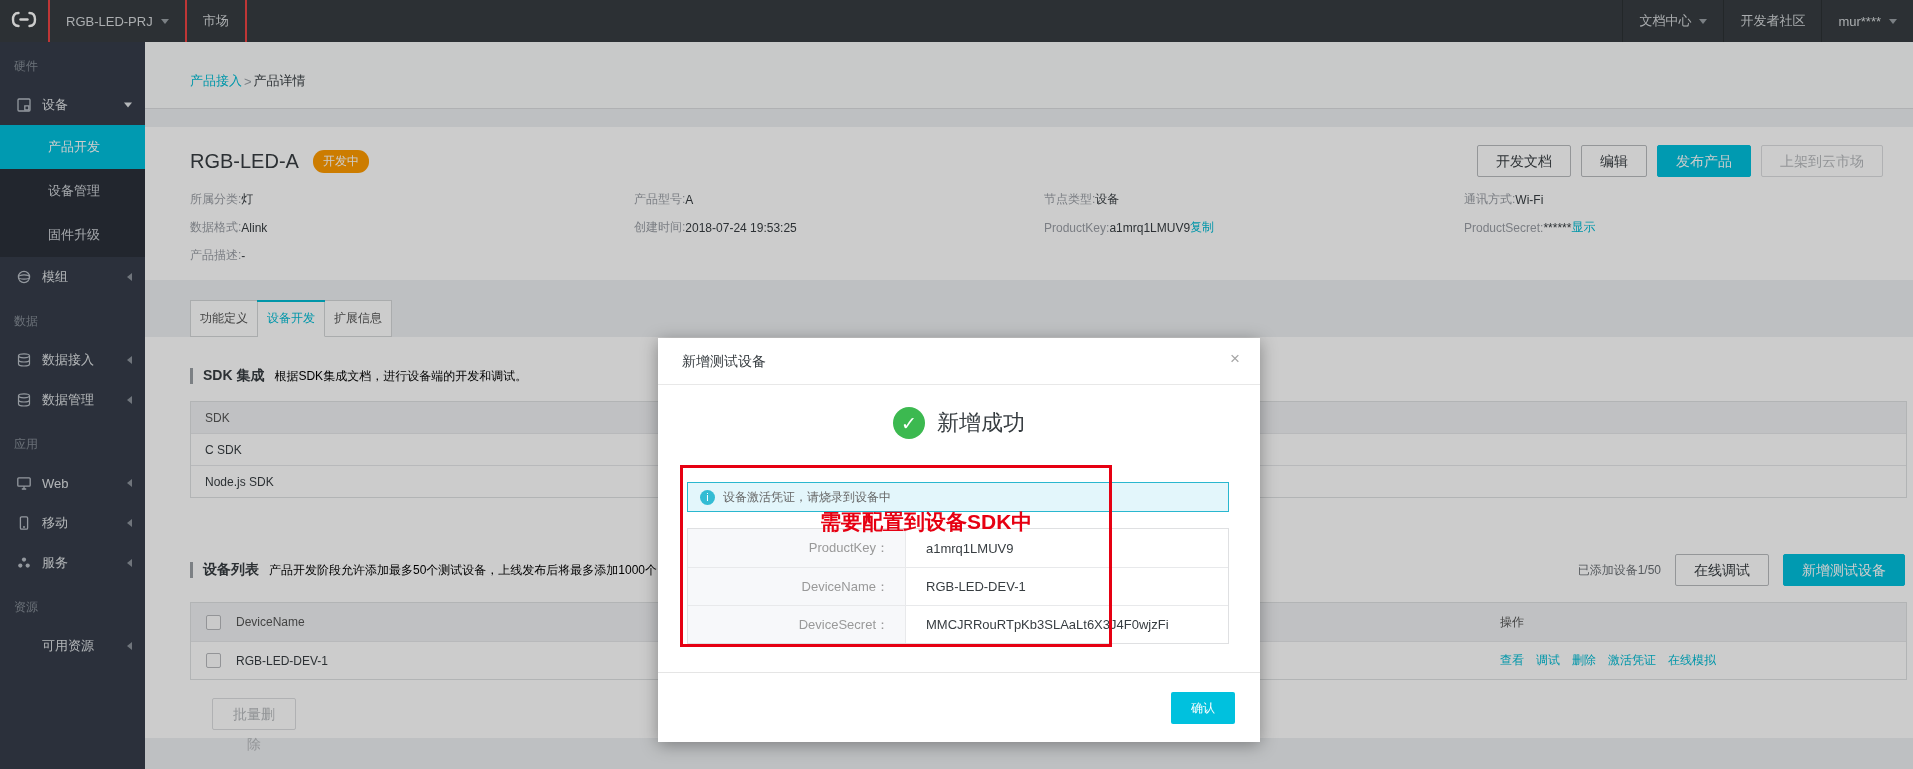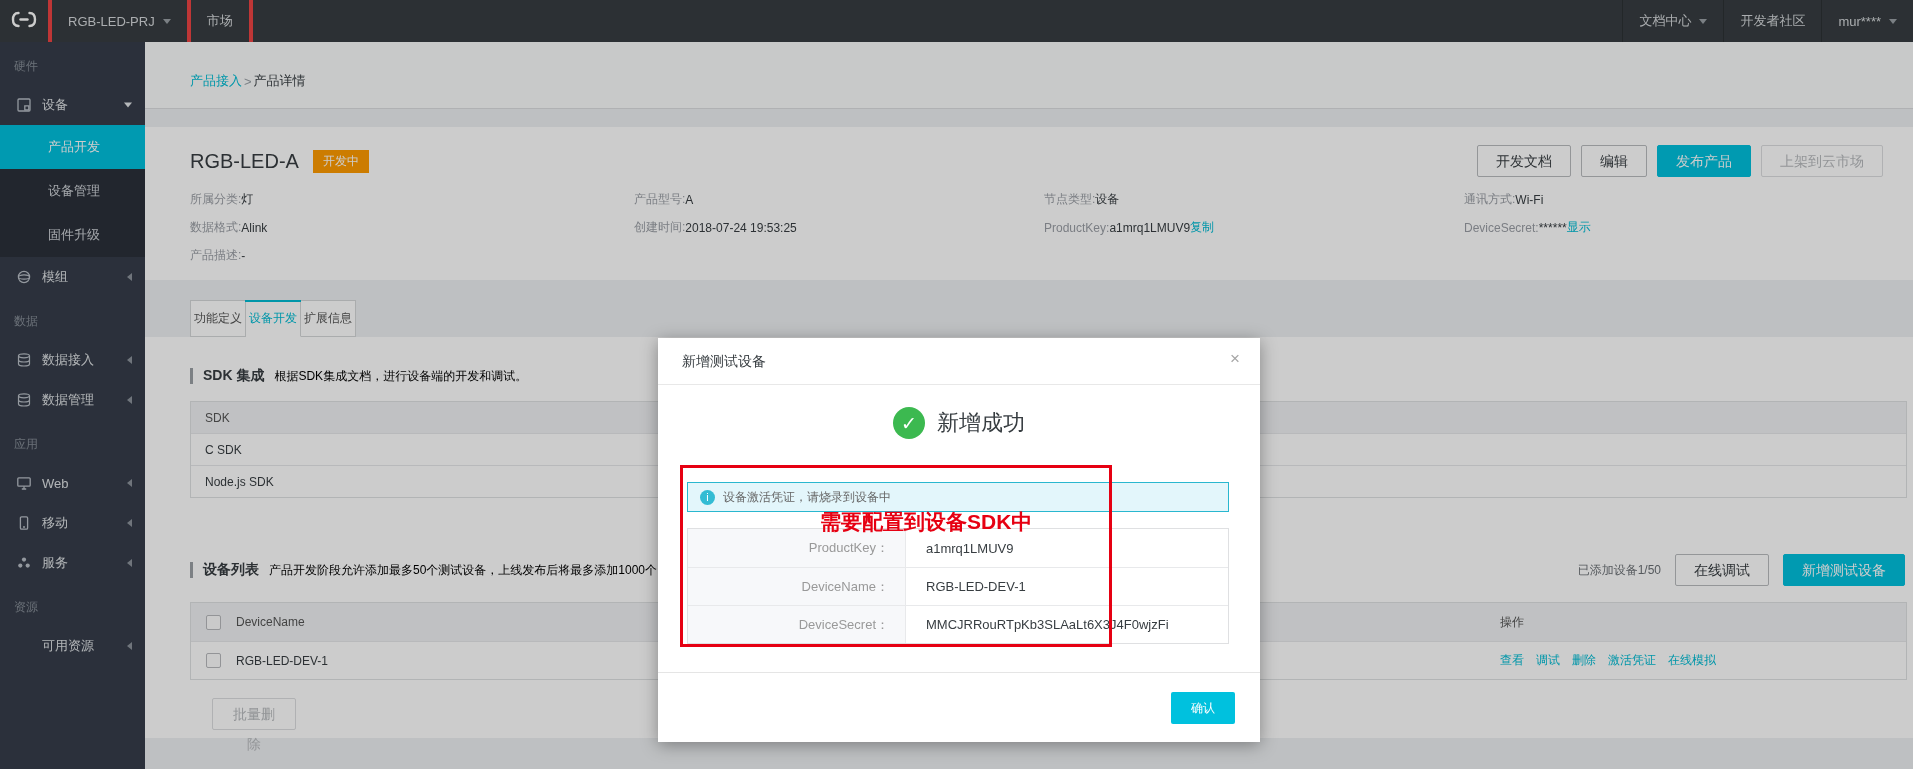--- a/index.html
+++ b/index.html
@@ -1,21 +1,21 @@
 <!DOCTYPE html>
 <html><head>
 <meta charset="utf-8">
 <style>
   * { margin:0; padding:0; box-sizing:border-box; }
   html,body { width:1913px; height:769px; overflow:hidden; }
   body { font-family:"Liberation Sans","DejaVu Sans",sans-serif; font-size:12px; color:#333; background:#eef0f3; position:relative; }
 
   
   .navbar { position:absolute; top:0; left:0; right:0; height:42px; background:#373d41; display:flex; align-items:stretch; z-index:5; }
-  .nav-cell { display:flex; align-items:center; padding:0 16px; color:#d6d9dc; font-size:13px; border-right:4px solid #ef4444; cursor:pointer; }
+  .nav-cell { display:flex; align-items:center; padding:0 16px; color:#d6d9dc; font-size:13px; border-right:2px solid #ef4444; cursor:pointer; }
   .nav-cell.logo-cell { padding:0 11px; }
   .nav-right { margin-left:auto; display:flex; align-items:stretch; }
   .nav-right .nav-cell { border-right:none; border-left:1px solid #2c3134; }
   .caret-down { width:0; height:0; border-left:4px solid transparent; border-right:4px solid transparent; border-top:5px solid #9aa0a6; margin-left:8px; }
   .caret-left { width:0; height:0; border-top:4px solid transparent; border-bottom:4px solid transparent; border-right:5px solid #8c939c; }
 
   
   .sidebar { position:absolute; top:42px; left:0; bottom:0; width:145px; background:#363d4a; z-index:4; }
   .sb-label { color:#868d97; font-size:12px; padding:16px 0 10px 14px; }
   .sb-item { position:relative; height:40px; display:flex; align-items:center; padding-left:16px; color:#dfe2e5; font-size:13px; cursor:pointer; }
@@ -31,33 +31,33 @@
   
   .main { position:absolute; top:42px; left:145px; right:0; bottom:0; background:#eef0f3; }
   .breadcrumb { background:#fbfcfc; padding:30px 0 18px 45px; border-bottom:1px solid #dcdee0; font-size:13px; display:flex; gap:2px; align-items:center; }
   .bc-link { color:#00bcd4; cursor:pointer; }
   .bc-sep { color:#9aa0a6; }
   .bc-cur { color:#373d41; }
 
   .head-card { background:#fff; margin-top:18px; padding:18px 30px 16px 45px; }
   .title-row { display:flex; align-items:center; }
   .prod-title { font-size:20px; color:#373d41; font-weight:400; }
-  .badge { background:#ff9c00; color:#fff; font-size:12px; padding:3px 10px; margin-left:14px; border-radius:0; }
+  .badge { background:#ff9c00; color:#fff; font-size:12px; padding:3px 10px; margin-left:14px; border-radius:11px; }
   .head-btns { margin-left:auto; display:flex; gap:10px; }
   .btn { height:32px; line-height:30px; padding:0 18px; font-size:14px; border:1px solid #b9bcbf; background:#fff; color:#373d41; border-radius:2px; cursor:pointer; text-align:center; }
   .btn.primary { background:#00c1de; border-color:#00c1de; color:#fff; }
   .btn.disabled { border-color:#dcdee0; color:#b8bbbe; cursor:default; }
   .info-grid { display:grid; grid-template-columns:444px 410px 420px auto; row-gap:11px; margin-top:14px; }
   .info-item { font-size:12px; display:flex; align-items:center; gap:0; }
   .info-label { color:#9a9ea5; }
   .info-value { color:#373d41; }
   .mini-link { color:#00bcd4; cursor:pointer; }
 
   .tabs { display:flex; margin:20px 0 0 45px; }
-  .tab { height:37px; line-height:35px; padding:0 3px; border:1px solid #d5d7d9; border-left:none; background:#fff; color:#555; font-size:12px; cursor:pointer; position:relative;text-align:center; }
+  .tab { height:37px; line-height:35px; padding:0 9px; border:1px solid #d5d7d9; border-left:none; background:#fff; color:#555; font-size:12px; cursor:pointer; position:relative;text-align:center; }
   .tab:first-child { border-left:1px solid #d5d7d9; }
   .tab.active { color:#00bcd4; border-bottom-color:#fff; }
   .tab.active::before { content:""; position:absolute; top:-1px; left:-1px; right:-1px; height:2px; background:#00bcd4; }
 
   .panel { background:#fff; height:401px; padding:30px 6px 12px 45px; }
   .sec-head { display:flex; align-items:center; }
   .sec-bar { width:3px; height:16px; background:#9ba0a6; margin-right:10px; }
   .sec-title { font-size:14px; font-weight:bold; color:#373d41; }
   .sec-desc { font-size:12px; color:#000000; margin-left:10px; }
 
@@ -272,21 +272,21 @@
       <div class="info-item">
           <span class="info-label">创建时间:</span>
           <span class="info-value">2018-07-24 19:53:25</span>
         </div>
       <div class="info-item">
           <span class="info-label">ProductKey:</span>
           <span class="info-value">a1mrq1LMUV9</span>
           <span class="mini-link">复制</span>
         </div>
       <div class="info-item">
-          <span class="info-label">DeviceSecret:</span>
+          <span class="info-label">ProductSecret:</span>
           <span class="info-value">******</span>
           <span class="mini-link">显示</span>
         </div>
       <div class="info-item">
           <span class="info-label">产品描述:</span>
           <span class="info-value">-</span>
         </div>
     </div>
   </div>
 

